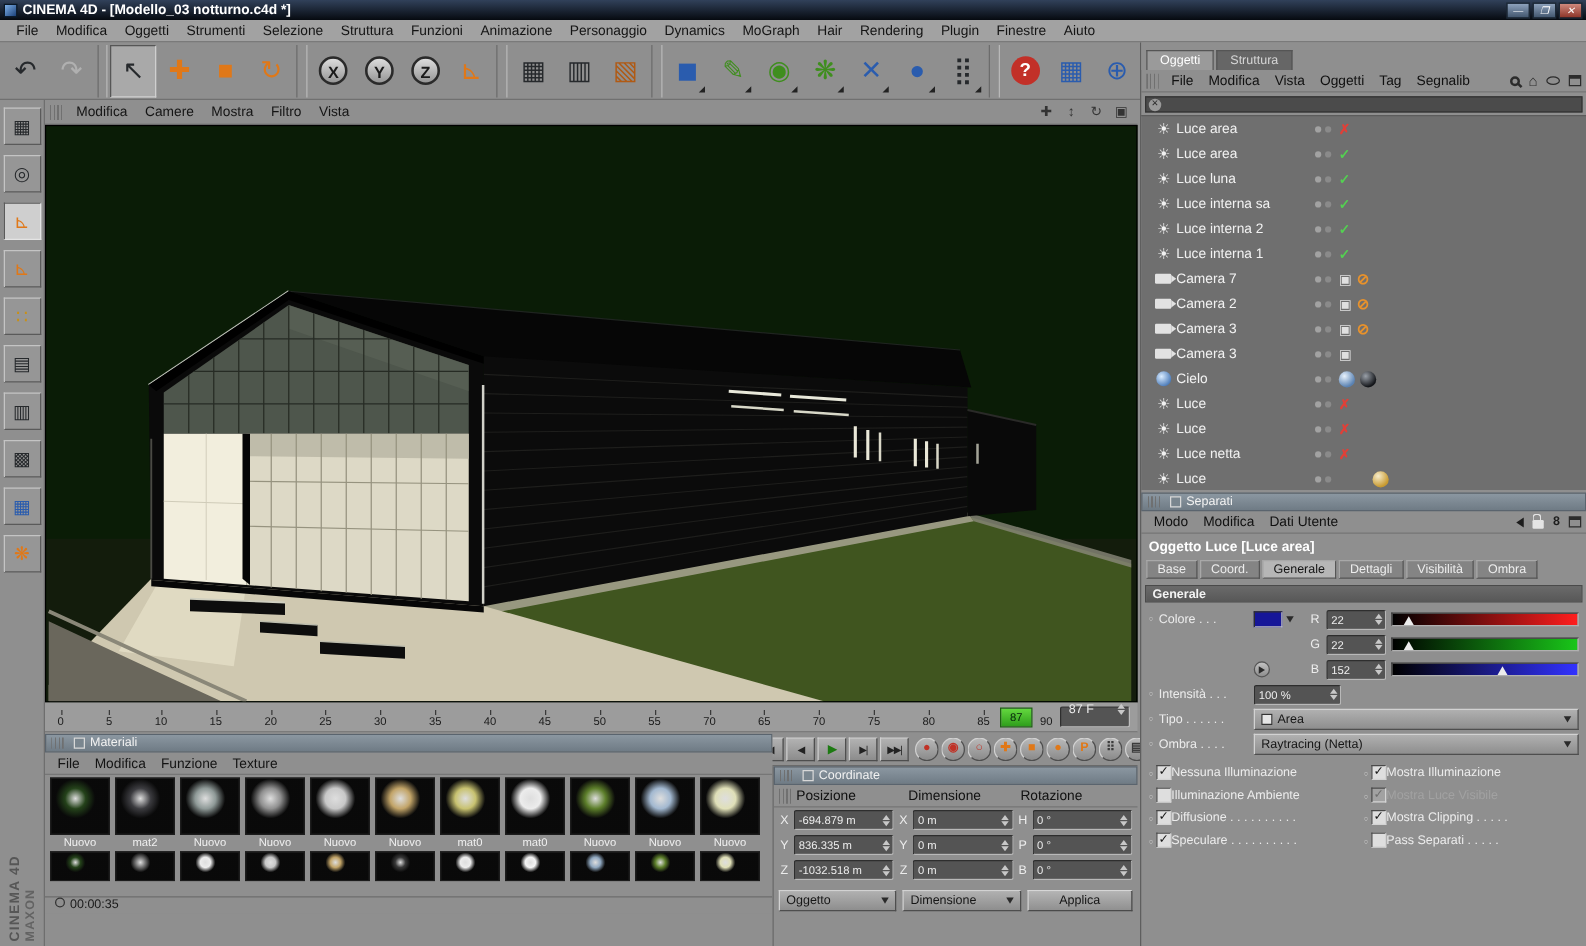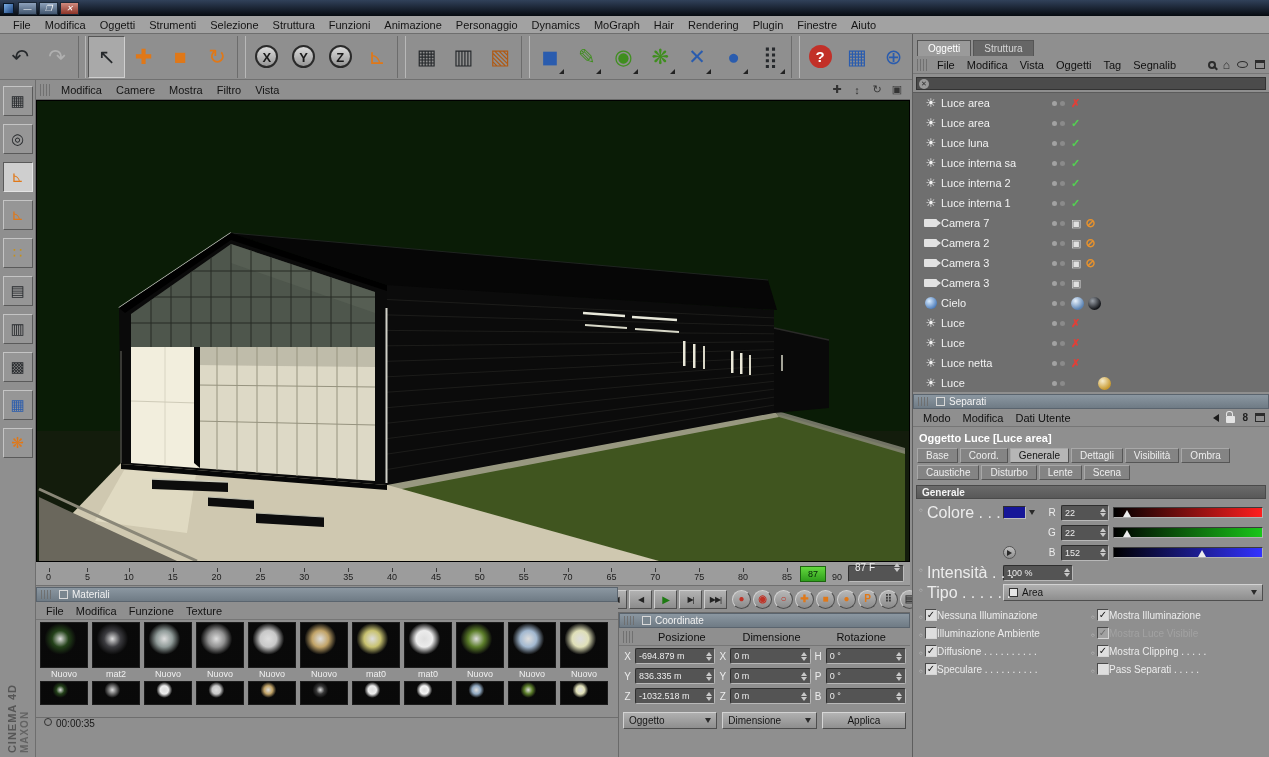--- a/index.html
+++ b/index.html
@@ -118,21 +118,21 @@
   .sphere{width:48px;height:46px;display:block;border:1px solid #1c1c1c}
   .mname{font-size:9px;color:#f0f0f0;padding-top:1px}
   .swatches.row2{height:26px;overflow:hidden}
   .statusbar{position:absolute;left:0;bottom:0;width:100%;height:14px;background:#8f8f8f;border-top:1px solid #6e6e6e;
      display:flex;gap:4px;padding:0 8px;font-size:10px;color:#1a1a1a}
   .clockicon{width:8px;height:8px;border:1.5px solid #333;border-radius:50%}
 
   
   .coords{left:618px;top:613px;width:292px;height:144px;border-left:1px solid #6a6a6a}
   .coords .pmenu{gap:0}
-  .colh{flex:1;text-align:center;color:#101010}
+  .colh{flex:1;text-align:left;color:#101010}
   .crow{display:flex;align-items:center;gap:3px;padding:2px 4px}
   .clabel{width:9px;color:#ececec;font-size:10px;text-align:center}
   .cfield{height:16px;flex:1;background:#545454;border:1px solid;border-color:#2e2e2e #b8b8b8 #b8b8b8 #2e2e2e;border-radius:2px;
      color:#ececec;font-size:9px;display:flex;align-items:center;justify-content:space-between;padding:0 1px 0 3px;white-space:nowrap;overflow:hidden}
   .cbottom{display:flex;gap:5px;padding:6px 4px 0 4px}
   .dropdown{height:17px;background:linear-gradient(#b0b0b0,#8e8e8e);border:1px solid;border-color:#d2d2d2 #4e4e4e #4e4e4e #d2d2d2;
      display:flex;align-items:center;gap:4px;padding:0 5px;color:#161616;font-size:10px;white-space:nowrap}
   .cbottom .dropdown{flex:1;justify-content:space-between}
   .dd{border-left:3.5px solid transparent;border-right:3.5px solid transparent;border-top:5px solid #2a2a2a}
   .pushbtn{flex:1;height:17px;background:linear-gradient(#b4b4b4,#909090);border:1px solid;border-color:#d6d6d6 #4a4a4a #4a4a4a #d6d6d6;
@@ -180,21 +180,21 @@
   .i-lock::before{content:"";position:absolute;width:5px;height:4px;border:1.5px solid #e4e4e4;border-bottom:none;border-radius:3px 3px 0 0;top:-5px;left:0}
   .badge{color:#1e1e1e;font-size:10px;font-weight:700}
   .objtitle{padding:5px 6px 3px 6px;color:#fff;font-weight:700;font-size:11px}
   .atabs{display:flex;gap:2px;padding:1px 4px}
   .atab{padding:1px 8px;background:#848484;border:1px solid;border-color:#a8a8a8 #565656 #565656 #a8a8a8;color:#ededed;font-size:10px}
   .atab.active{background:#b6b6b6;color:#141414}
   .asection{height:14px;margin:4px 3px 2px 3px;background:linear-gradient(#6a6a6a,#585858);border:1px solid #4a4a4a;
      display:flex;align-items:center;padding:0 5px;color:#f4f4f4;font-size:10px;font-weight:700}
   .acontent{padding:3px 6px;display:flex;flex-direction:column;gap:3px}
   .arow{display:flex;align-items:center;gap:4px;height:17px}
-  .alabel{width:80px;color:#ececec;font-size:16px;position:relative;padding-left:8px;white-space:nowrap}
+  .alabel{width:80px;color:#ececec;font-size:10px;position:relative;padding-left:8px;white-space:nowrap}
   .alabel::before{content:"○";position:absolute;left:0;top:3px;font-size:6px;color:#d8d8d8}
   .alabel.nodot::before{content:""}
   .alabel.gray{color:#a8a8a8}
   .swatchwrap{width:40px;display:flex;align-items:center;gap:3px}
   .swatch{width:23px;height:13px;border:1px solid;border-color:#2e2e2e #bcbcbc #bcbcbc #2e2e2e;background:#161698}
   .swdd{border-left:3.5px solid transparent;border-right:3.5px solid transparent;border-top:5px solid #2a2a2a}
   .expand{width:13px;height:13px;border-radius:50%;background:linear-gradient(#c2c2c2,#8e8e8e);border:1px solid #555;
      display:flex;align-items:center;justify-content:center}
   .expand::before{content:"";border-top:3px solid transparent;border-bottom:3px solid transparent;border-left:5px solid #2a2a2a}
   .ch{width:10px;color:#ececec;font-size:10px;text-align:center}
@@ -222,20 +222,21 @@
   .cblabel{color:#ececec;font-size:10px;white-space:nowrap}
   .cb.disabled .cblabel{color:#a2a2a2}
 </style>
 </head>
 <body>
 
 <div id="app">
 
   <div class="titlebar">
     <span class="appicon"></span>
+    <span class="title">CINEMA 4D - [Modello_03 notturno.c4d *]</span>
     <span class="winbtns">
       <span class="wbtn">
           <i class="g-min"></i>
         </span>
       <span class="wbtn">
           <i class="g-max"></i>
         </span>
       <span class="wbtn close">
           <i class="g-close"></i>
         </span>
@@ -947,27 +948,20 @@
     <div class="objtitle">Oggetto Luce [Luce area]</div>
     <div class="atabs">
 
     <span class="atab">Base</span>
         <span class="atab">Coord.</span>
         <span class="atab active">Generale</span>
         <span class="atab">Dettagli</span>
         <span class="atab">Visibilità</span>
         <span class="atab">Ombra</span>
       </div>
-    <div class="atabs">
-
-    <span class="atab">Caustiche</span>
-        <span class="atab">Disturbo</span>
-        <span class="atab">Lente</span>
-        <span class="atab">Scena</span>
-      </div>
     <div class="asection">
       <span>Generale</span>
     </div>
     <div class="acontent">
       <div class="arow">
         <span class="alabel">Colore . . .</span>
         <span class="swatchwrap">
           <span class="swatch" style="background: rgb(22, 22, 152);"></span>
           <span class="swdd"></span>
         </span>
@@ -1011,20 +1005,27 @@
         <span class="cfield w70">
             <span>100 %</span>
             <span class="spin"></span>
           </span>
       </div>
       <div class="arow">
         <span class="alabel">Tipo . . . . . .</span>
         <span class="dropdown wide">
           <span class="ddicon"></span>
           <span class="lab">Area</span>
+          <span class="dd"></span>
+        </span>
+      </div>
+      <div class="arow">
+        <span class="alabel">Ombra . . . .</span>
+        <span class="dropdown wide">
+          <span class="lab">Raytracing (Netta)</span>
           <span class="dd"></span>
         </span>
       </div>
       <div class="cbgrid">
         <div class="cbcol">
 
         <div class="cb on">
               <span class="bullet"></span>
               <span class="box"></span>
               <span class="cblabel">Nessuna Illuminazione</span>

